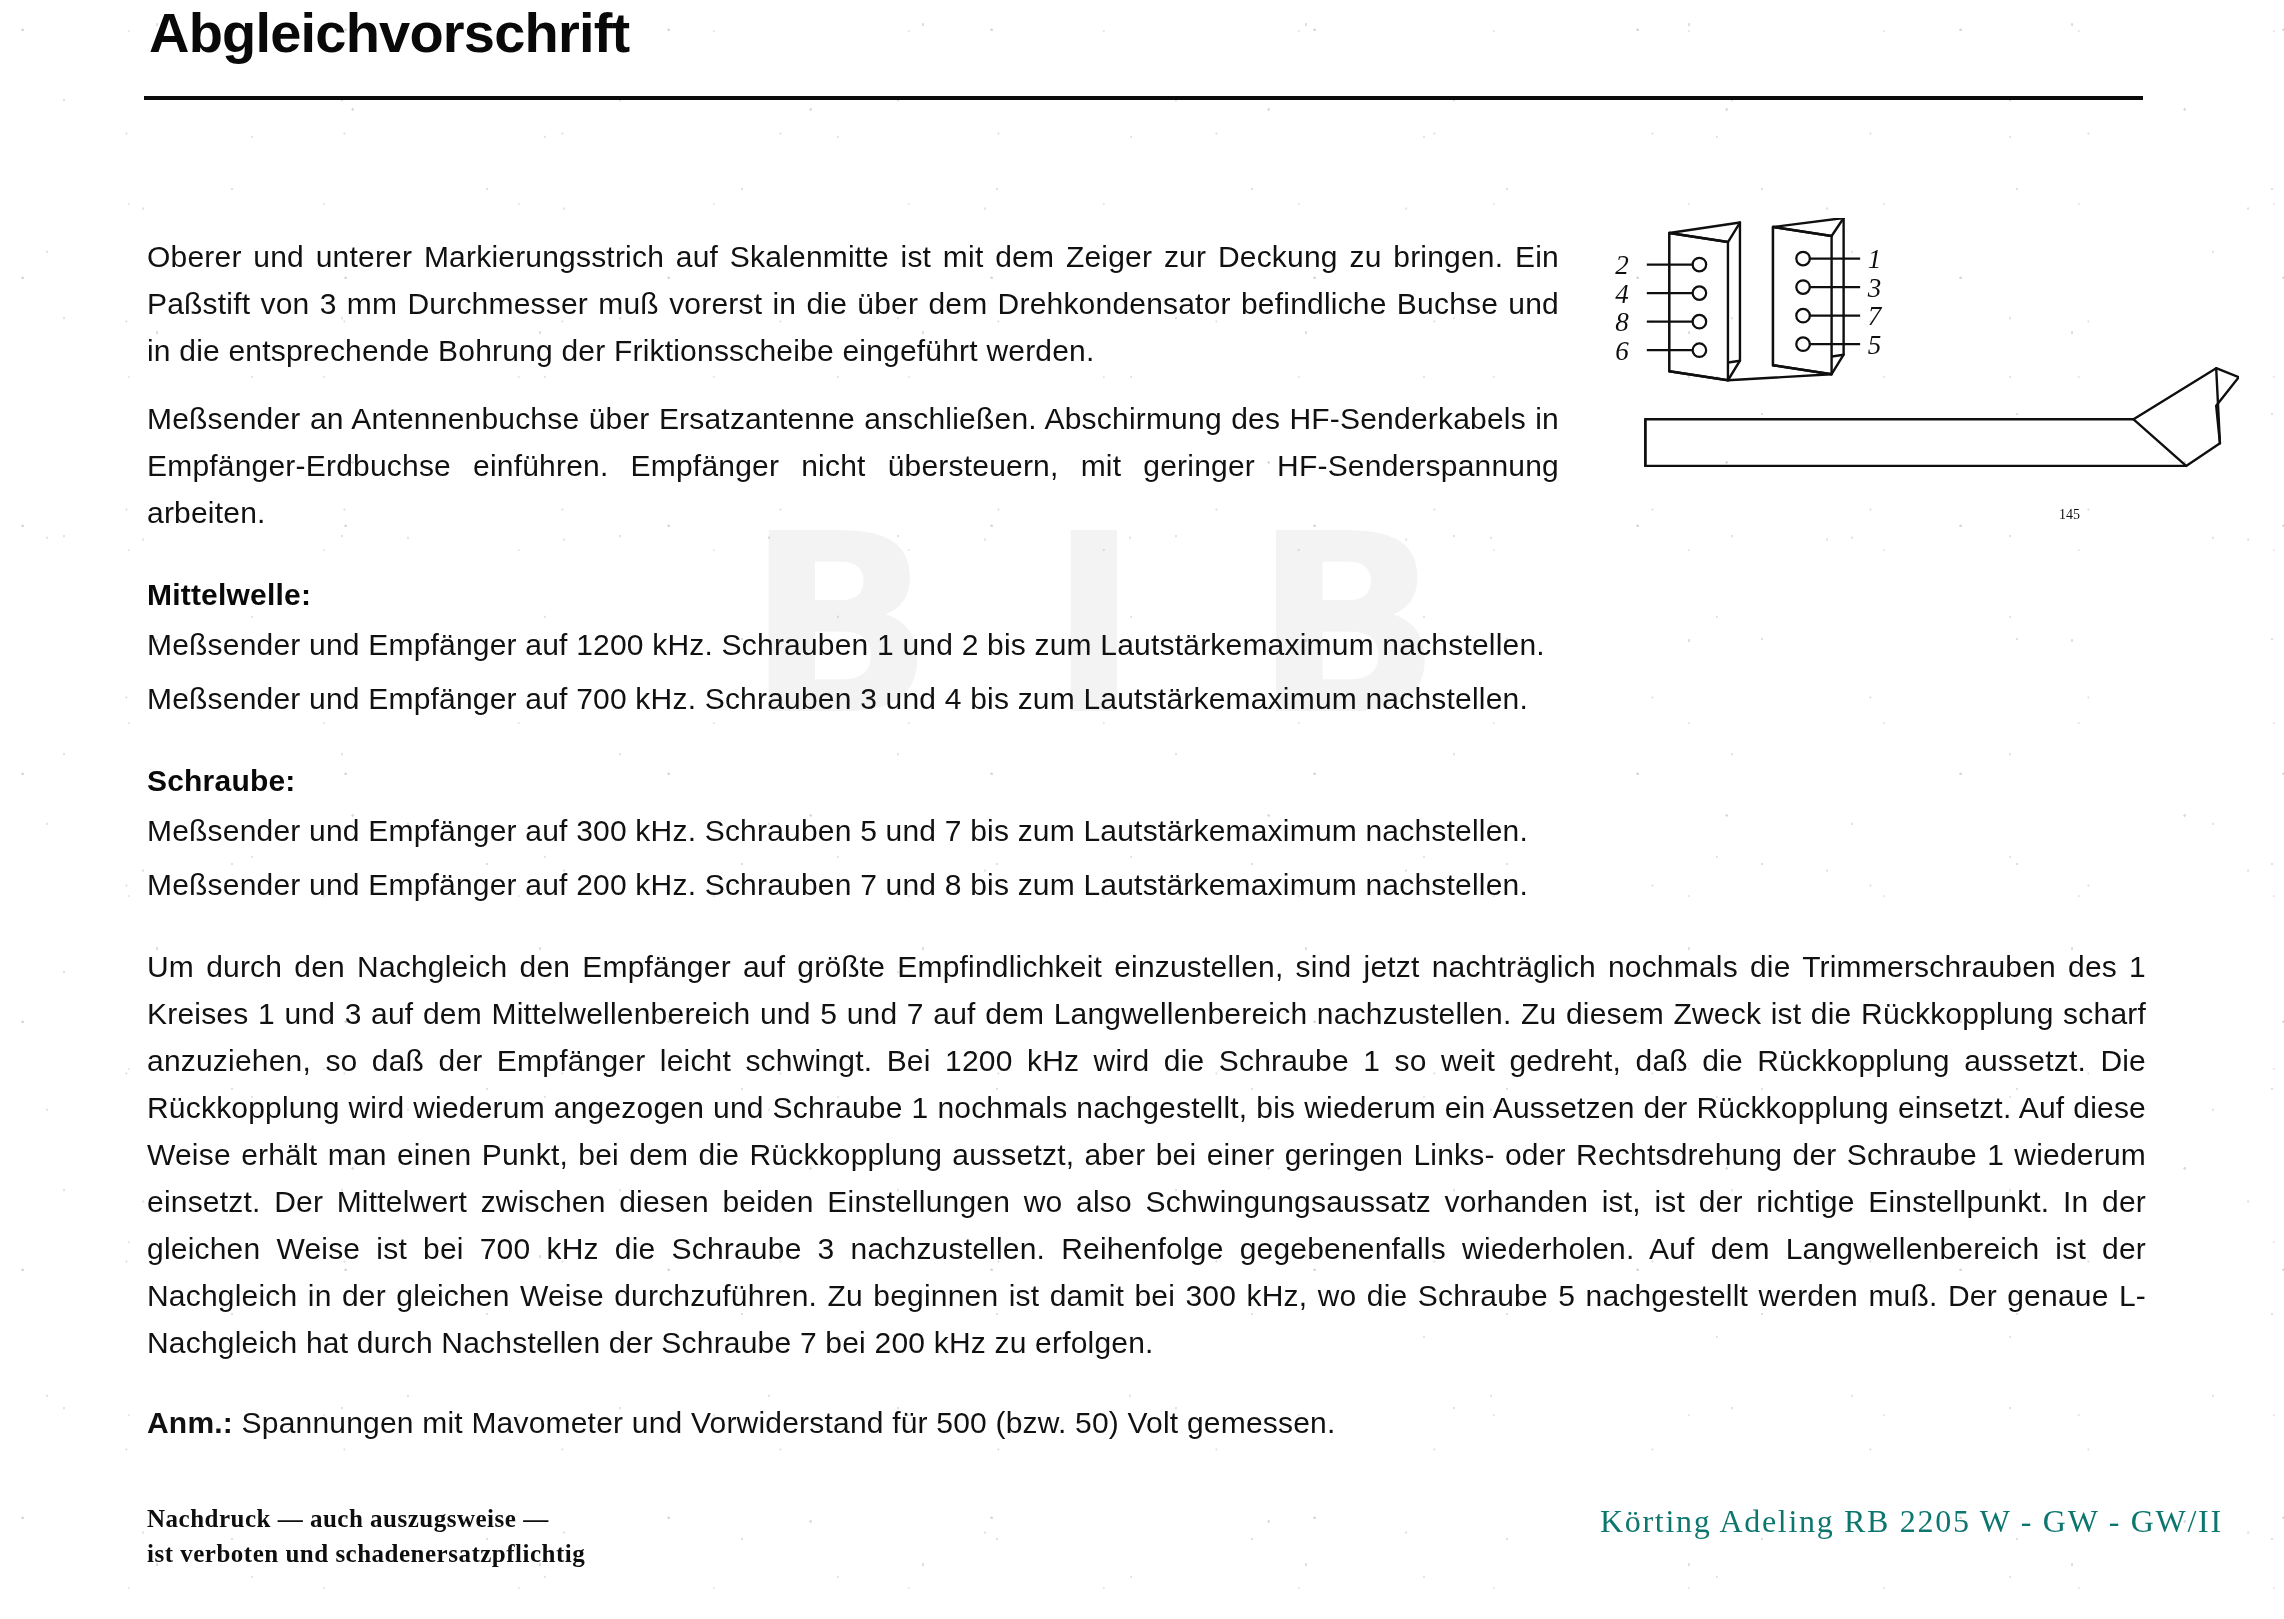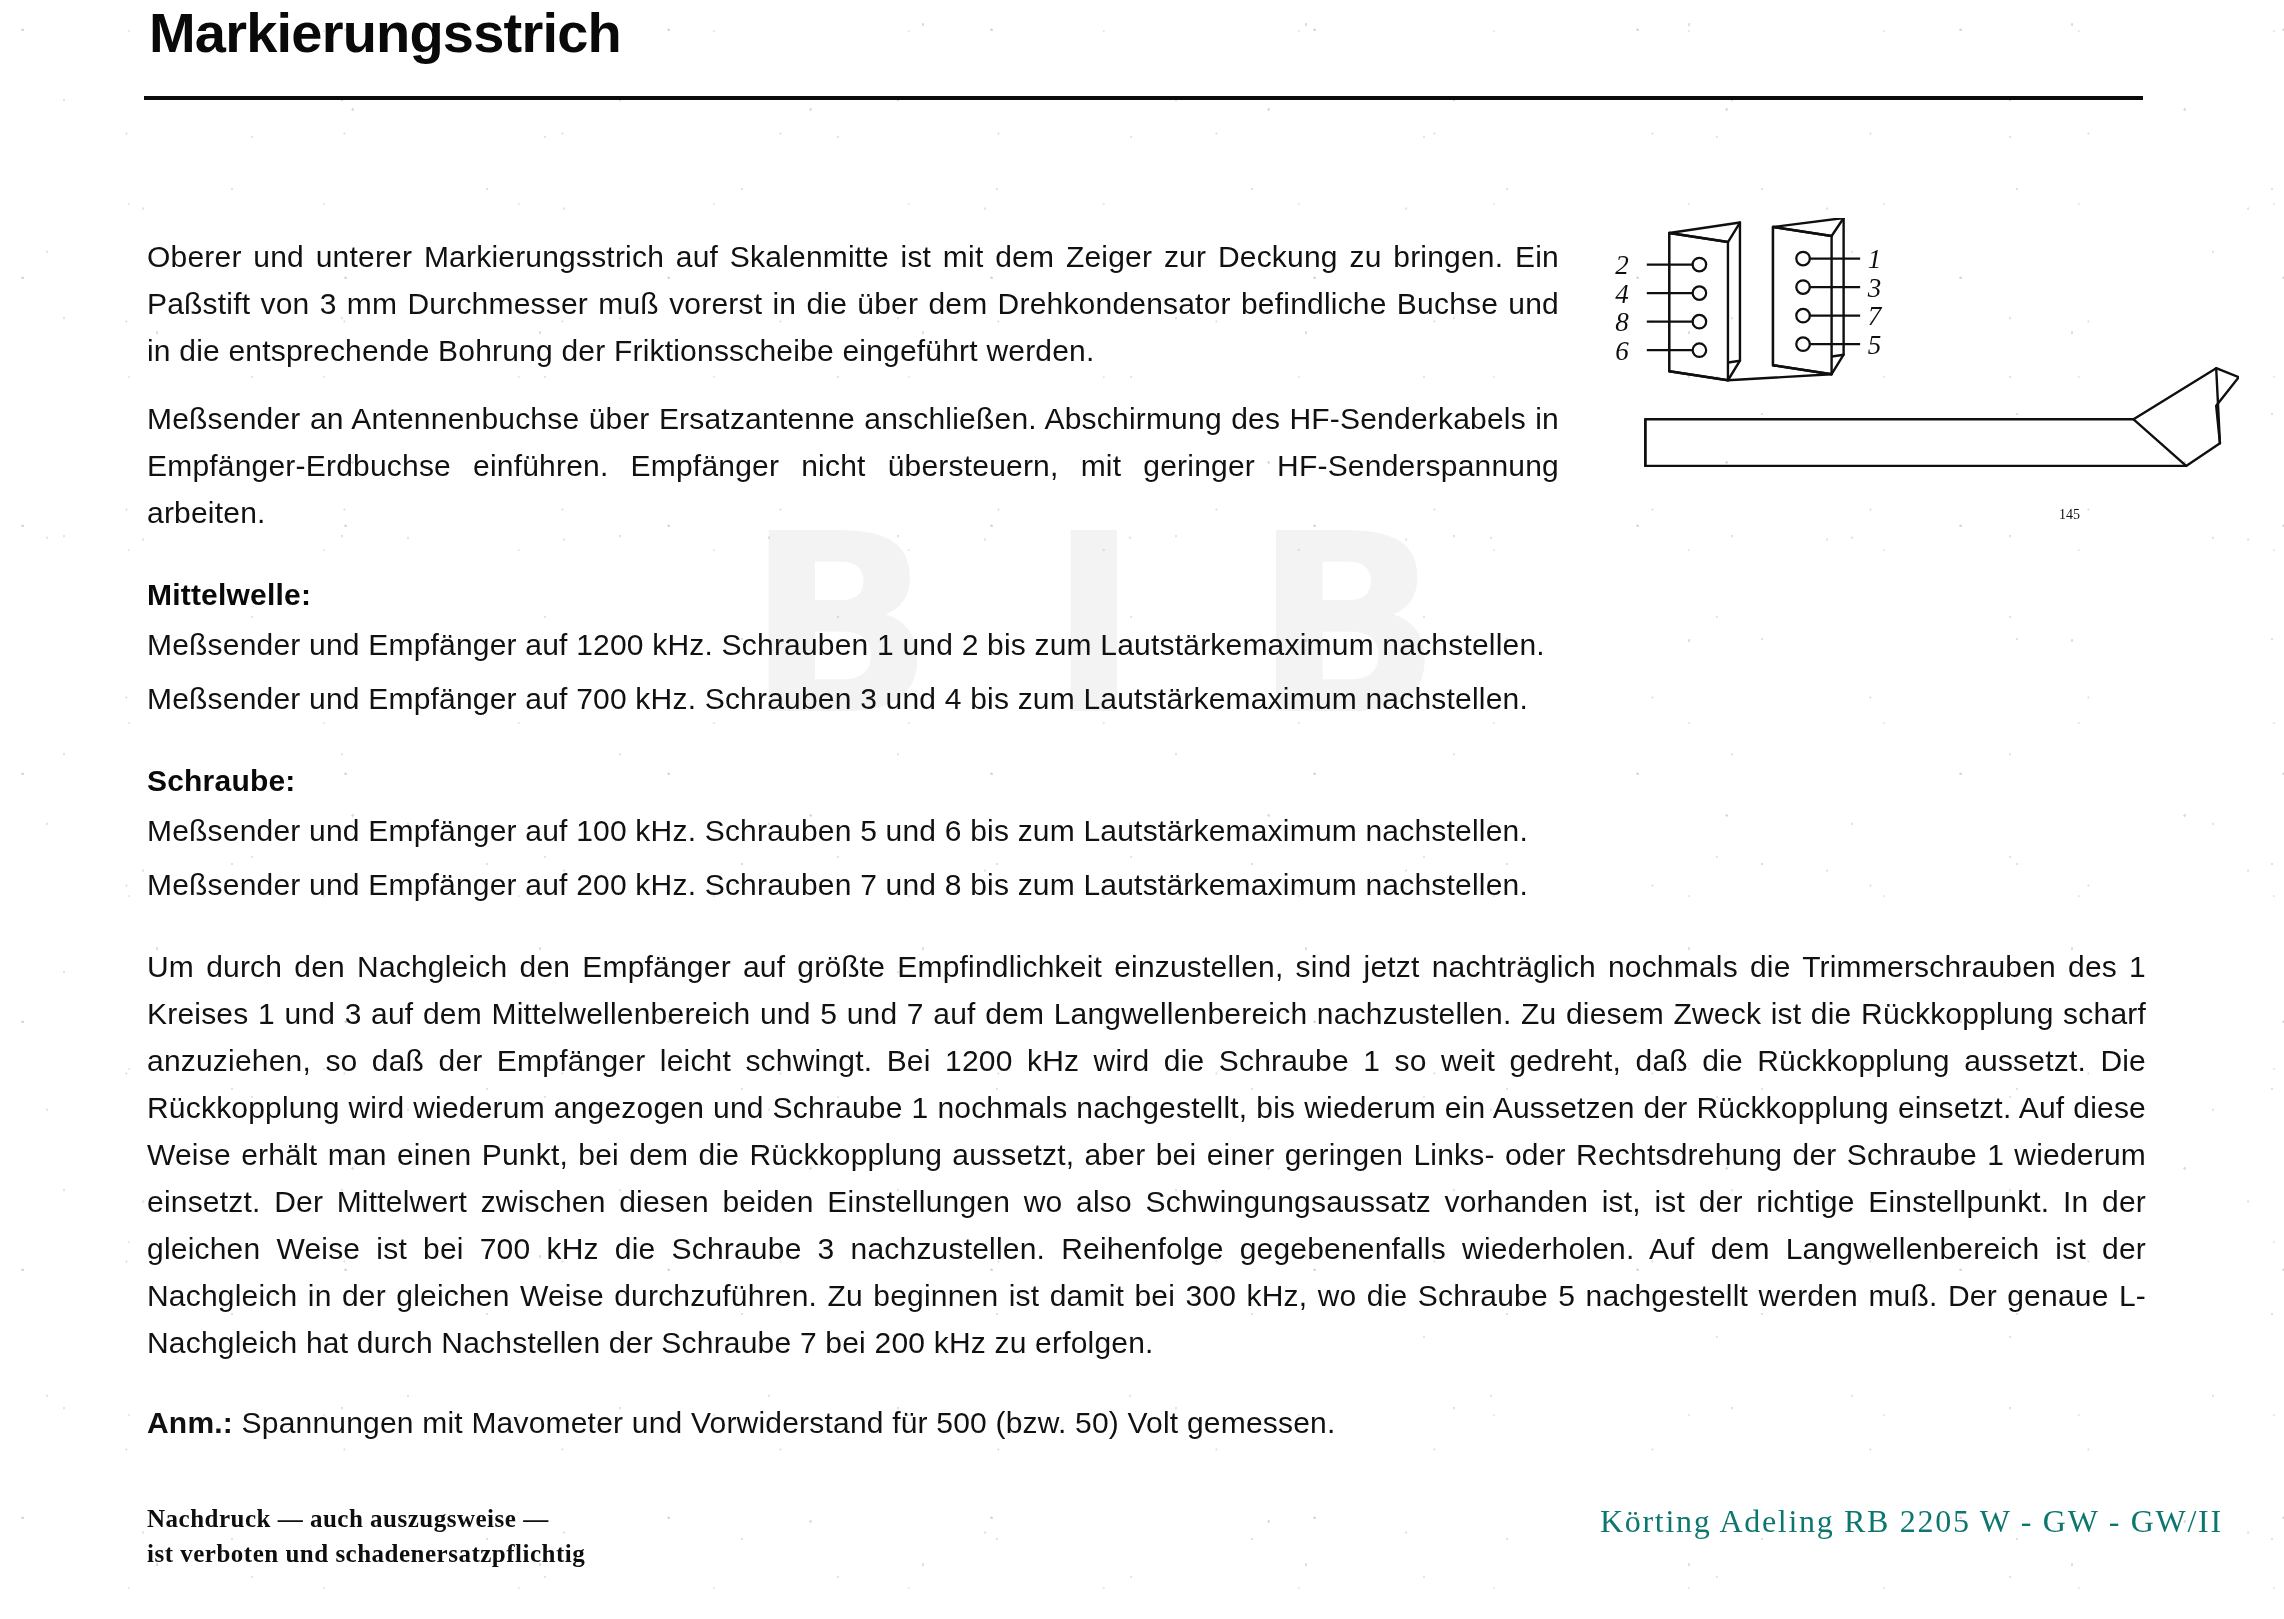--- a/index.html
+++ b/index.html
@@ -150,21 +150,21 @@
     font-family: Liberation Serif, serif;
     font-size: 14px;
     z-index: 6;
   }
 </style>
 </head>
 <body>
 
 <div class="watermark">BIB</div>
 
-<div class="title">Markierungsstrich</div>
+<div class="title">Abgleichvorschrift</div>
 <div class="rule"></div>
 
 <div class="content">
 
   <div class="block narrow just">
     <p>Oberer und unterer Markierungsstrich auf Skalenmitte ist mit dem Zeiger zur Deckung zu bringen. Ein Paßstift von 3 mm Durchmesser muß vorerst in die über dem Drehkondensator befindliche Buchse und in die entsprechende Bohrung der Friktionsscheibe eingeführt werden.</p>
   </div>
 
   <div class="block narrow just">
     <p>Meßsender an Antennenbuchse über Ersatzantenne anschließen. Abschirmung des HF-Senderkabels in Empfänger-Erdbuchse einführen. Empfänger nicht übersteuern, mit geringer HF-Senderspannung arbeiten.</p>
@@ -175,21 +175,21 @@
   <div class="block">
     <p class="subhead">Mittelwelle:</p>
     <p>Meßsender und Empfänger auf 1200 kHz. Schrauben 1 und 2 bis zum Lautstärkemaximum nachstellen.</p>
     <p>Meßsender und Empfänger auf 700 kHz. Schrauben 3 und 4 bis zum Lautstärkemaximum nachstellen.</p>
   </div>
 
   <div class="gap-s"></div>
 
   <div class="block">
     <p class="subhead">Schraube:</p>
-    <p>Meßsender und Empfänger auf 100 kHz. Schrauben 5 und 6 bis zum Lautstärkemaximum nachstellen.</p>
+    <p>Meßsender und Empfänger auf 300 kHz. Schrauben 5 und 7 bis zum Lautstärkemaximum nachstellen.</p>
     <p>Meßsender und Empfänger auf 200 kHz. Schrauben 7 und 8 bis zum Lautstärkemaximum nachstellen.</p>
   </div>
 
   <div class="gap-s"></div>
 
   <div class="block just">
     <p>Um durch den Nachgleich den Empfänger auf größte Empfindlichkeit einzustellen, sind jetzt nachträglich nochmals die Trimmerschrauben des 1 Kreises 1 und 3 auf dem Mittelwellenbereich und 5 und 7 auf dem Langwellenbereich nachzustellen. Zu diesem Zweck ist die Rückkopplung scharf anzuziehen, so daß der Empfänger leicht schwingt. Bei 1200 kHz wird die Schraube 1 so weit gedreht, daß die Rückkopplung aussetzt. Die Rückkopplung wird wiederum angezogen und Schraube 1 nochmals nachgestellt, bis wiederum ein Aussetzen der Rückkopplung einsetzt. Auf diese Weise erhält man einen Punkt, bei dem die Rückkopplung aussetzt, aber bei einer geringen Links- oder Rechtsdrehung der Schraube 1 wiederum einsetzt. Der Mittelwert zwischen diesen beiden Einstellungen wo also Schwingungsaussatz vorhanden ist, ist der richtige Einstellpunkt. In der gleichen Weise ist bei 700 kHz die Schraube 3 nachzustellen. Reihenfolge gegebenenfalls wiederholen. Auf dem Langwellenbereich ist der Nachgleich in der gleichen Weise durchzuführen. Zu beginnen ist damit bei 300 kHz, wo die Schraube 5 nachgestellt werden muß. Der genaue L-Nachgleich hat durch Nachstellen der Schraube 7 bei 200 kHz zu erfolgen.</p>
   </div>
 
   <div class="anm">

